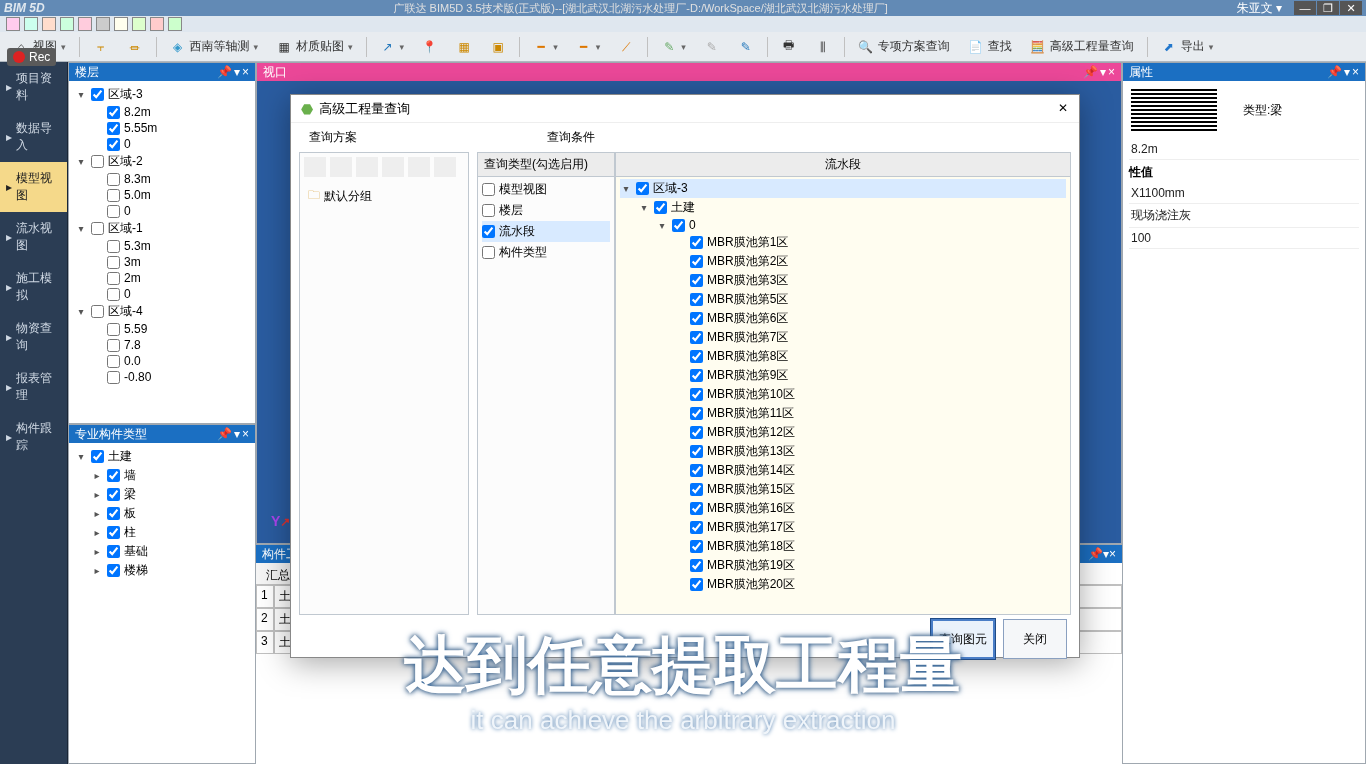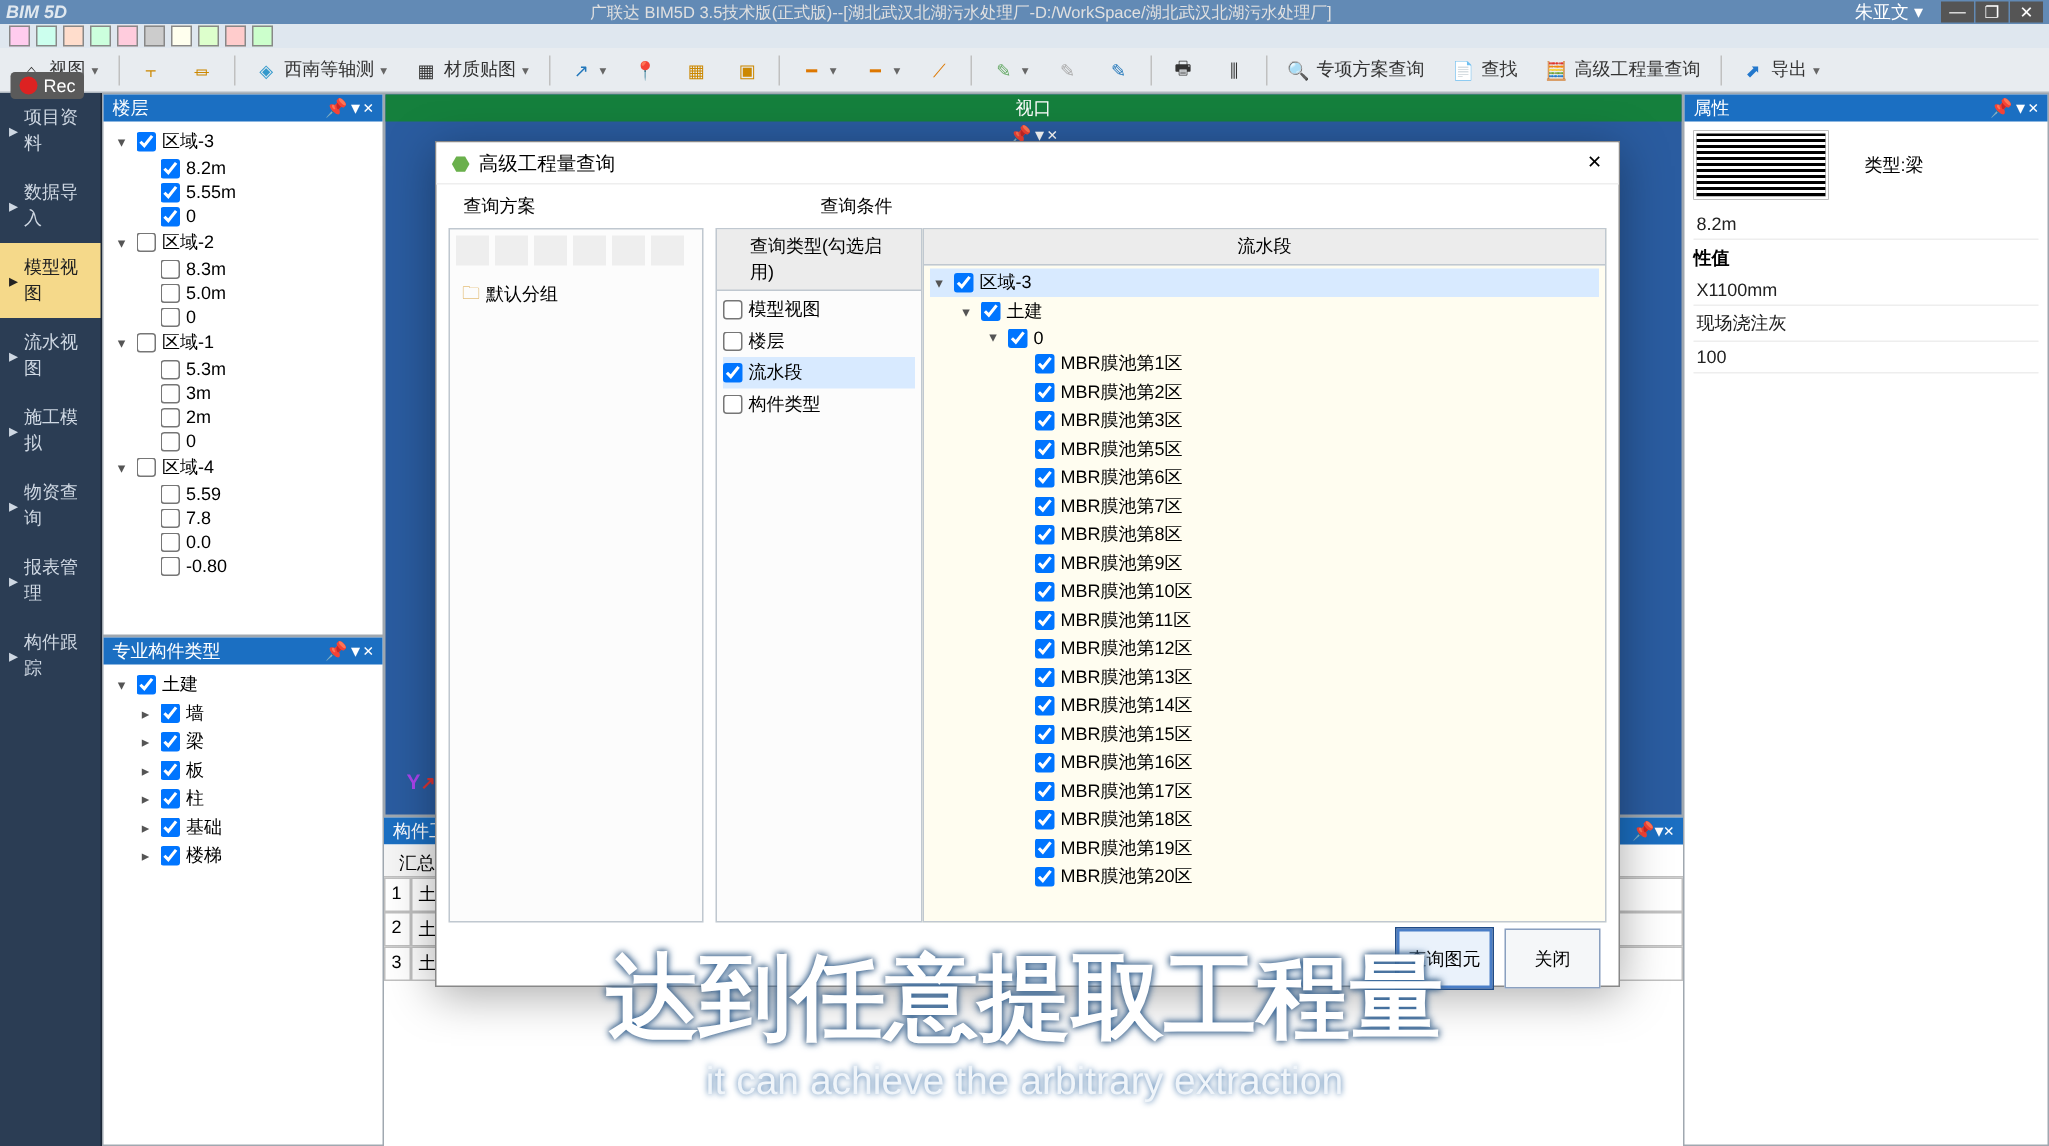--- a/index.html
+++ b/index.html
@@ -64,21 +64,21 @@
   .rec .dot { width:12px; height:12px; background:#d22; border-radius:50%; }
   
   
   .dialog-backdrop { position:absolute; left:290px; top:94px; width:790px; height:564px; background:#fff; border:1px solid #888; box-shadow:0 5px 30px rgba(0,0,0,.35); z-index:20; display:flex; flex-direction:column; }
   .dlg-title { height:28px; background:#fff; border-bottom:1px solid #eee; display:flex; align-items:center; padding:0 10px 0 10px; gap:6px; position:relative; }
   .dlg-title .close { position:absolute; right:8px; top:6px; width:16px; height:16px; text-align:center; cursor:pointer; }
   .dlg-body { flex:1; display:flex; padding:6px 8px; gap:8px; min-height:0; }
   .dlg-left { width:170px; border:1px solid #c0c8d0; background:#fcfcfc; display:flex; flex-direction:column; }
   .dlg-mid { width:138px; border:1px solid #c0c8d0; background:#fcfcfc; }
   .dlg-right { flex:1; border:1px solid #c0c8d0; background:#fffdf0; display:flex; flex-direction:column; min-height:0; }
-  .colhead { background:#ececec; border-bottom:1px solid #c0c8d0; padding:3px 22px; font-size:12px; }
+  .colhead { background:#ececec; border-bottom:1px solid #c0c8d0; padding:3px 6px; font-size:12px; }
   .dlg-toolbar { display:flex; gap:4px; padding:4px; }
   .tb-ico { width:22px; height:20px; border:1px solid transparent; background:#eee; }
   .dlg-mid .check-list { padding:2px 4px; }
   .dlg-mid .check-item { display:flex; align-items:center; gap:4px; padding:2px 0; }
   .dlg-mid .check-item.sel { background:#d8eaff; }
   .dlg-right .tree-scroll { flex:1; overflow:auto; padding:2px 4px; }
   .dlg-foot { height:36px; display:flex; justify-content:flex-end; align-items:center; gap:8px; padding:0 12px; }
   .dlg-foot button { width:64px; height:40px; border:1px solid #8aa0c0; background:#f5f7f9; cursor:pointer; }
   .dlg-foot button.primary { border:2px solid #4a7ec7; background:#eaf2fb; outline:1px solid #204b86; }
   
@@ -418,21 +418,21 @@
                   <input type="checkbox" checked="" style="">
                   <span>楼梯</span>
                 </div>
               </div>
             </div>
         </div>
       </div>
 
       <div style="flex:1; display:flex; flex-direction:column;">
         <div class="panel viewport-panel" style="flex:1;">
-          <div class="panel-title" style="background:#15803d;flex-direction:column;">
+          <div class="panel-title" style="background:#ec4899;">
               <span>视口</span>
               <span class="pin">
                 <span>📌</span>
                 <span>▾</span>
                 <span>×</span>
               </span>
             </div>
           <div style="position:absolute; left:14px; bottom:14px; font-size:14px; color:#a4e; font-weight:bold;">Y<span style="color:#d33;">↗</span></div>
         </div>
         <div class="lower-panel">

